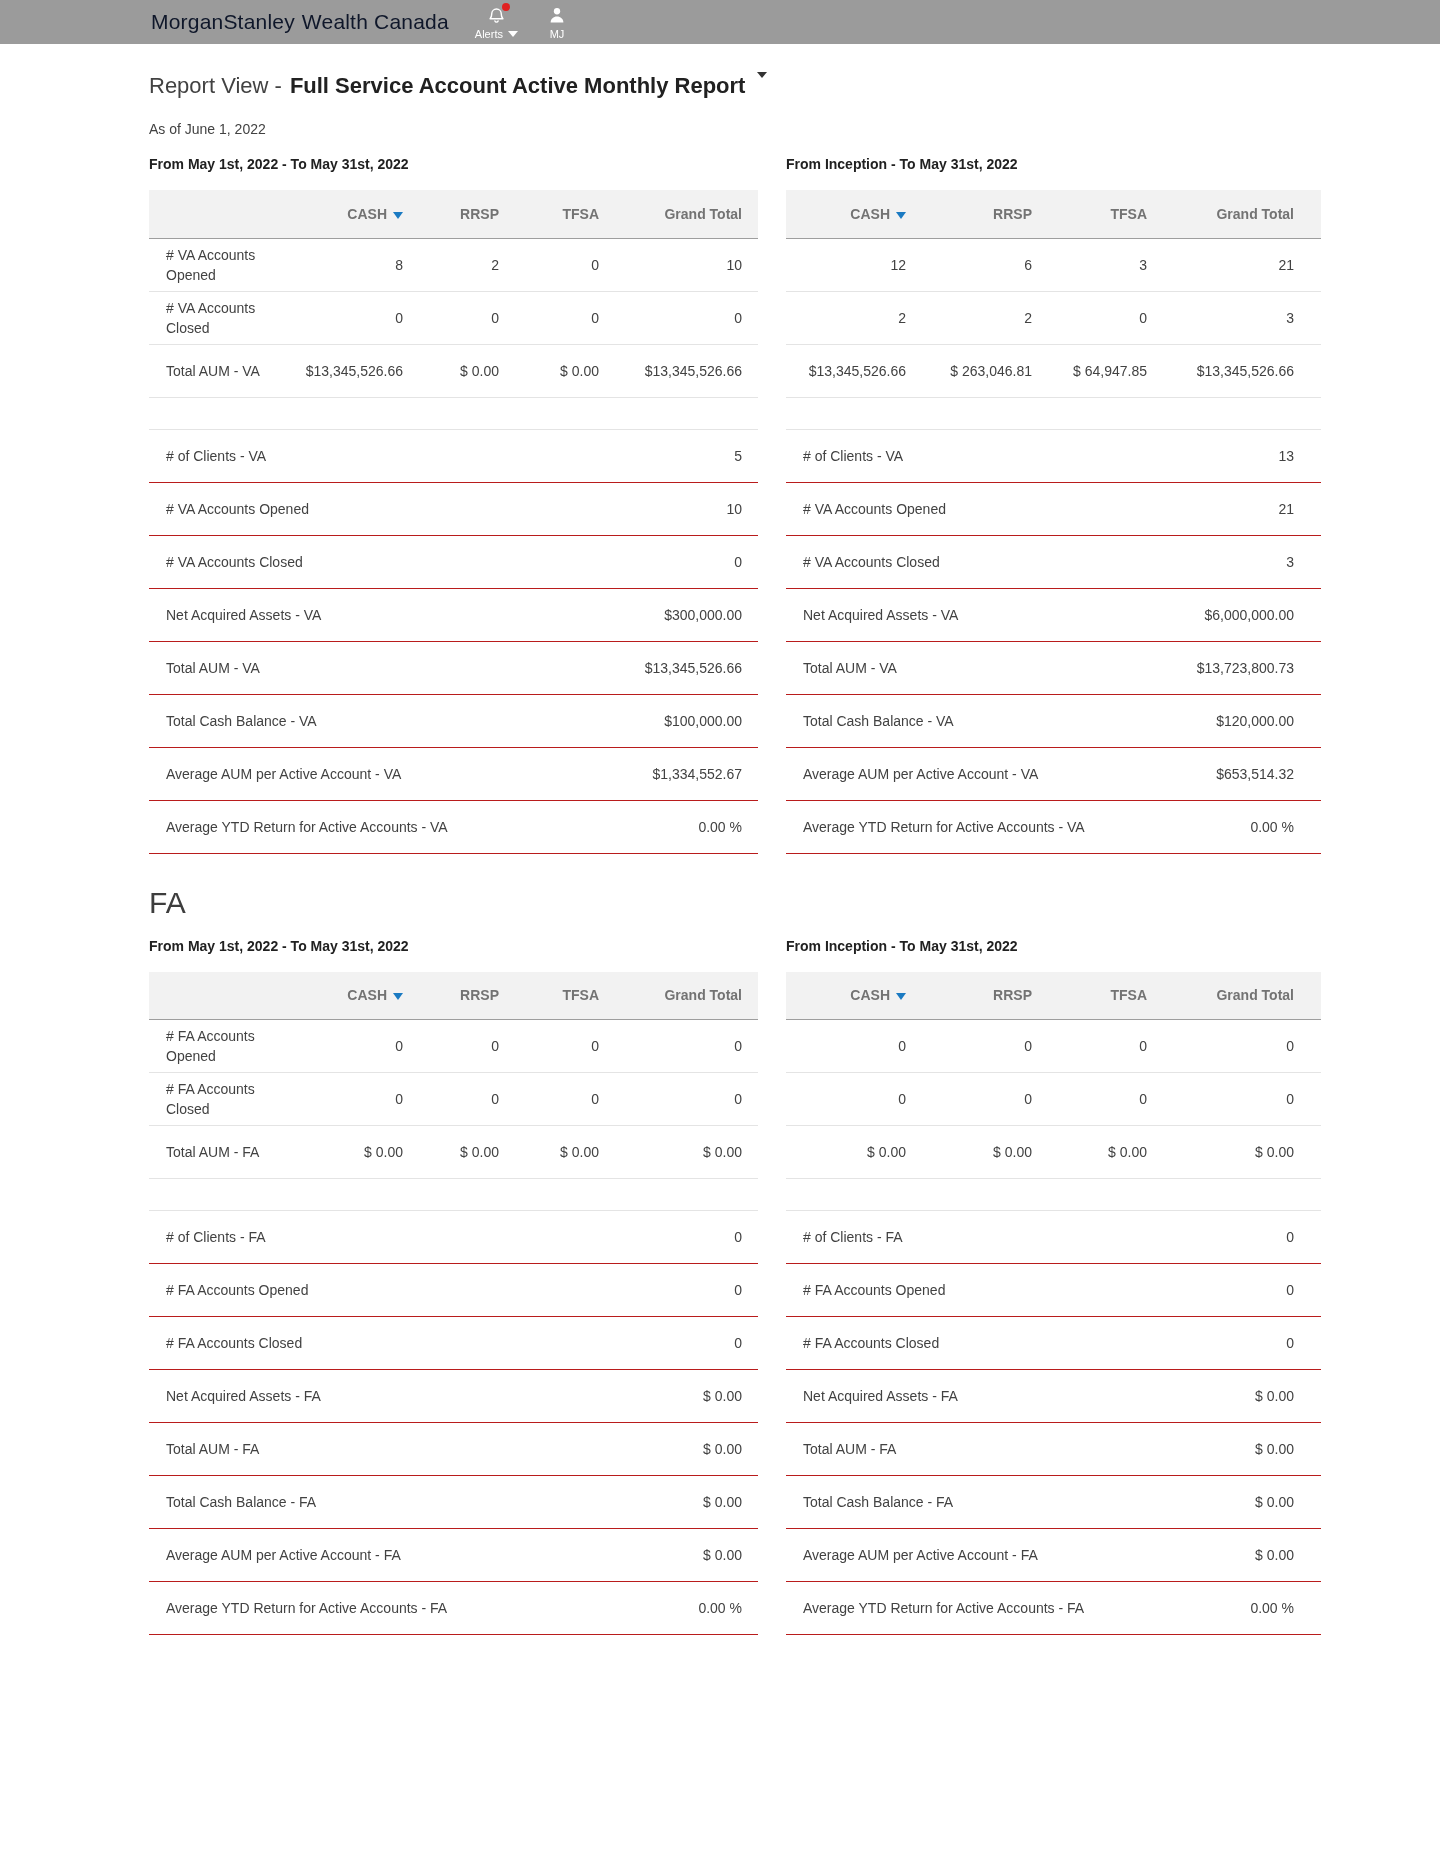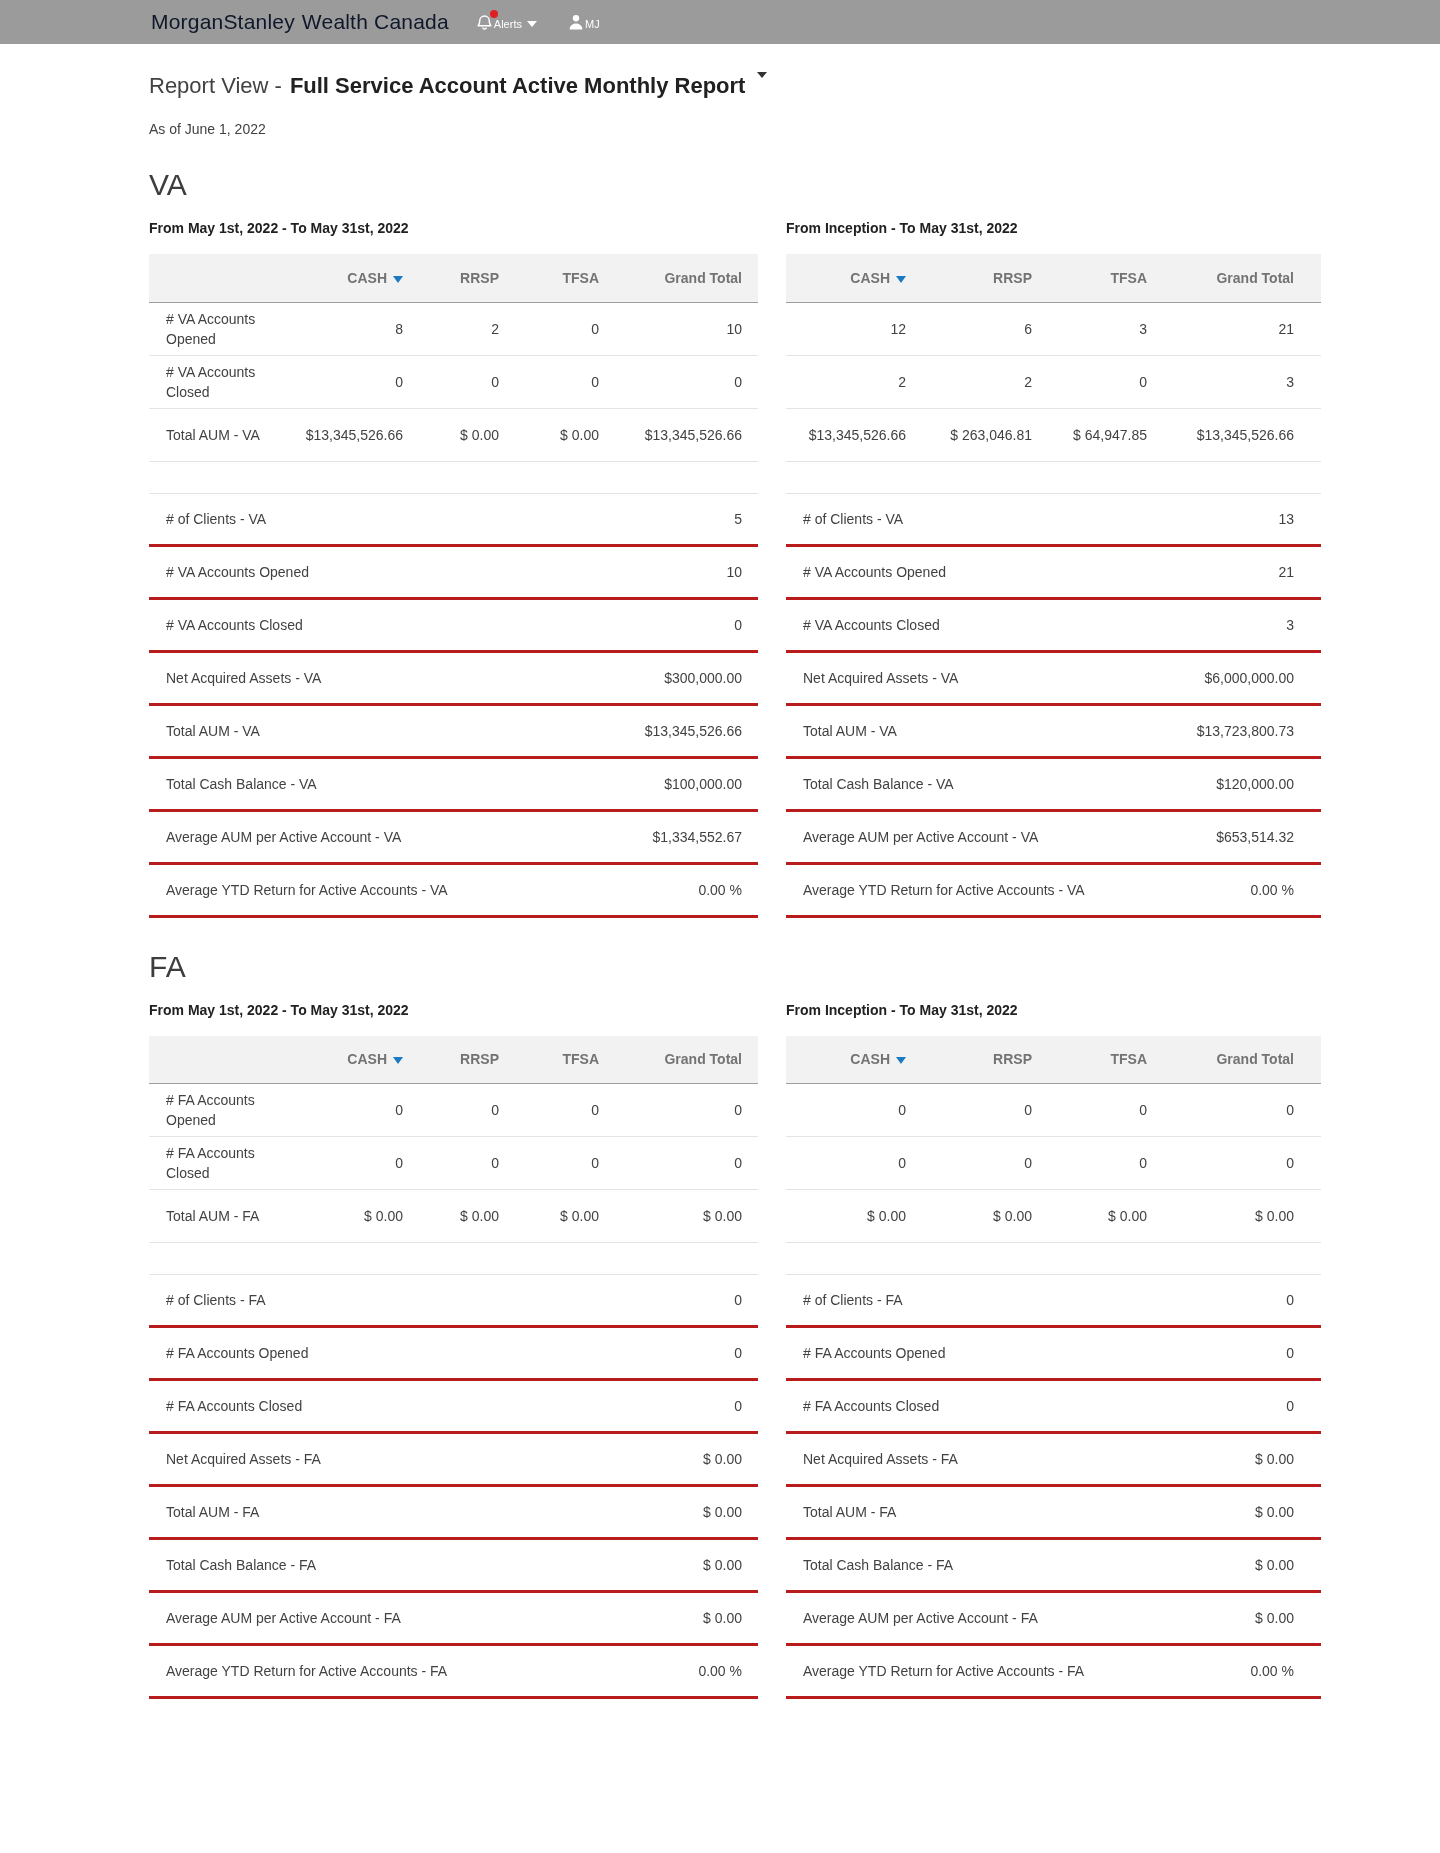--- a/index.html
+++ b/index.html
@@ -32,21 +32,21 @@
   .search svg { flex:0 0 auto; }
   .search input {
     border:none; outline:none; flex:1;
     font-family:"Liberation Sans", sans-serif;
     font-size:15px; color:#424242; margin-left:12px;
     background:transparent;
   }
   .search input::placeholder { color:#757575; }
 
   .tb-item {
-    display:flex; flex-direction:row; align-items:center; justify-content:center;
+    display:flex; flex-direction:column; align-items:center; justify-content:center;
     color:#ffffff; cursor:pointer; position:relative;
   }
   .tb-alerts { margin-left:26px; }
   .tb-user { margin-left:30px; }
   .tb-item .glyph { height:20px; display:flex; align-items:flex-end; position:relative; }
   .tb-label { font-size:11px; margin-top:3px; display:flex; align-items:center; gap:5px; }
   .badge {
     position:absolute; top:-2px; right:-4px;
     width:8px; height:8px; border-radius:50%; background:#e02020;
   }
@@ -96,21 +96,21 @@
     text-align:right; vertical-align:middle; padding:0;
     border-bottom:1px solid #e4e4e4;
     line-height:20px;
   }
   table.matrix tbody td.lbl { text-align:left; padding-left:17px; padding-right:6px; }
   table.matrix td.last, table.matrix th.last { padding-right:16px; }
   .panel-right table.matrix td.last, .panel-right table.matrix th.last { padding-right:27px; }
 
   .summary { margin-top:31px; border-top:1px solid #e4e4e4; }
   .srow {
-    height:53px; border-bottom:3px solid #b91c1c;
+    height:53px; border-bottom:1px solid #b91c1c;
     display:flex; align-items:center; justify-content:space-between;
     padding:0 16px 0 17px; font-size:14px; color:#424242;
   }
   .panel-right .srow { padding-right:27px; }
 
   .section { margin-bottom:32px; }
 </style>
 </head>
 <body>
 
@@ -150,21 +150,20 @@
 <div class="content">
 
   <div class="report-title">
     <span>Report View -</span>
     <span class="bold">Full Service Account Active Monthly Report</span>
     <span class="caret-down"></span>
   </div>
   <div class="as-of">As of June 1, 2022</div>
 
   <div class="section">
-    <div class="section-heading">VA</div>
     <div class="panels">
 
       <div class="panel-left">
         <div class="period">From May 1st, 2022 - To May 31st, 2022</div>
         <table class="matrix">
           <colgroup>
               <col style="width:132px">
               <col style="width:122px">
               <col style="width:96px">
               <col style="width:100px">

